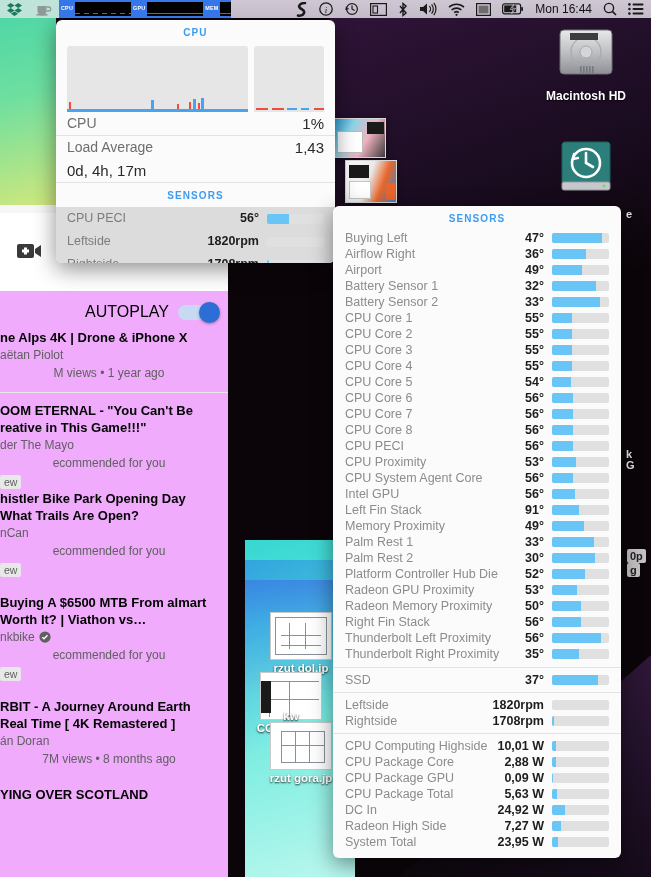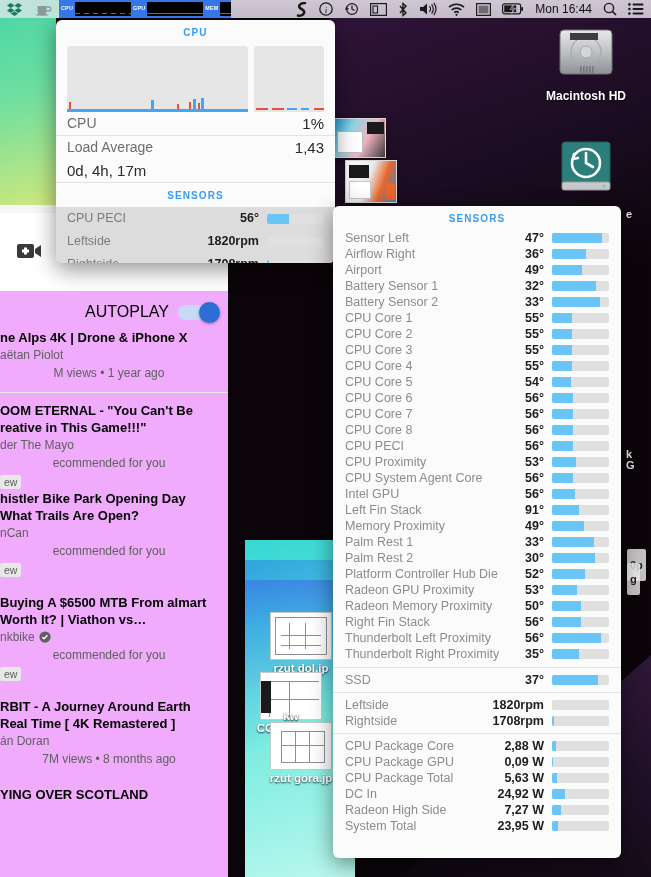--- a/index.html
+++ b/index.html
@@ -128,21 +128,21 @@
 
   .shot-thumb {
     position: absolute; background: #fff; border: 1px solid #d8d8d8;
     box-shadow: 0 2px 6px rgba(0,0,0,.45); overflow: hidden;
   }
 
   .rightlabel {
     position: absolute; color: #e9e9e9; font-size: 11px; font-weight: 700;
     text-shadow: 0 1px 2px rgba(0,0,0,.9);
   }
-  .rightlabel.chip { background: rgba(235,235,235,.82); color:#222; text-shadow:none; padding:10px 3px; border-radius:2px;}
+  .rightlabel.chip { background: rgba(235,235,235,.82); color:#222; text-shadow:none; padding:1px 3px; border-radius:2px;}
 
   
   .panel {
     position: absolute; background: #fbfbfb;
     border-radius: 6px; box-shadow: 0 6px 22px rgba(0,0,0,.45);
     overflow: hidden; font-size: 12px; color: #444;
   }
   .panel-head {
     text-align: center; color: #3c9cf0; font-size: 10px; font-weight: 700;
     letter-spacing: 1.1px; padding: 7px 0 6px;
@@ -448,21 +448,21 @@
       <span class="bar">
           <i style="width:3%"></i>
         </span>
     </div>
   </div>
 
   <div class="panel" id="sensors-panel">
     <div class="panel-head">SENSORS</div>
     <div id="temp-list">
         <div class="srow">
-          <span class="lbl">Sensor Left</span>
+          <span class="lbl">Buying Left</span>
           <span class="val">47°</span>
           <span class="bar">
             <i style="width: 88%;"></i>
           </span>
         </div>
         <div class="srow">
           <span class="lbl">Airflow Right</span>
           <span class="val">36°</span>
           <span class="bar">
             <i style="width: 60%;"></i>
@@ -666,20 +666,27 @@
         <div class="srow">
           <span class="lbl">Rightside</span>
           <span class="val">1708rpm</span>
           <span class="bar">
             <i style="width: 3%;"></i>
           </span>
         </div>
       </div>
     <div class="sect-div" style="margin:4px 0 4px"></div>
     <div id="power-list">
+        <div class="srow">
+          <span class="lbl">CPU Computing Highside</span>
+          <span class="val">10,01 W</span>
+          <span class="bar">
+            <i style="width: 7%;"></i>
+          </span>
+        </div>
         <div class="srow">
           <span class="lbl">CPU Package Core</span>
           <span class="val">2,88 W</span>
           <span class="bar">
             <i style="width: 7%;"></i>
           </span>
         </div>
         <div class="srow">
           <span class="lbl">CPU Package GPU</span>
           <span class="val">0,09 W</span>

